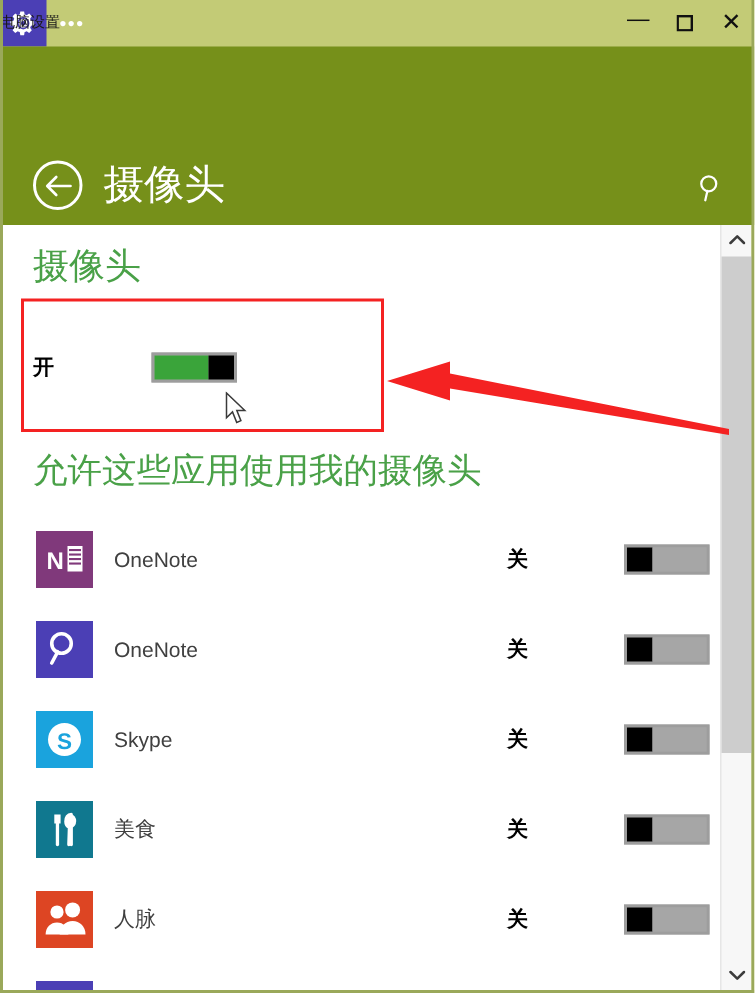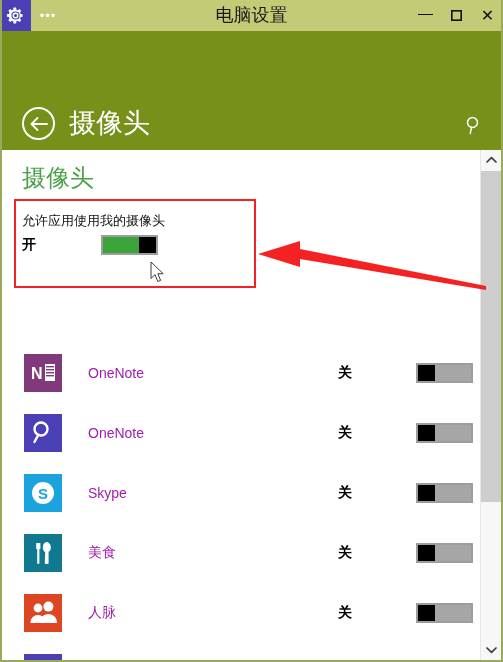--- a/index.html
+++ b/index.html
@@ -54,22 +54,21 @@
     letter-spacing: 1px;
     line-height: 6px;
   }
 
   .win-title {
     position: absolute;
     left: 0; right: 0;
     top: 0;
     height: 24px;
     line-height: 31px;
-    text-align: center;
-    font-size: 18px;
+    font-size: 10px;
     color: #1a1a1a;
     pointer-events: none;
   }
 
   .win-controls {
     position: absolute;
     right: 0; top: 0;
     height: 31px;
     display: flex;
     align-items: center;
@@ -233,23 +232,23 @@
     margin-left: 22px;
     flex: 0 0 auto;
     display: flex;
     align-items: center;
     justify-content: center;
     position: relative;
   }
   .app-tile svg { display: block; }
 
   .app-name {
-    margin-left: 26px;
+    margin-left: 14px;
     font-size: 14px;
-    color: #a21caf;
+    color: #404040;
     white-space: nowrap;
   }
 
   .app-state {
     position: absolute;
     left: 336px;
     font-size: 14px;
     font-weight: bold;
     color: #000000;
   }
@@ -362,28 +361,28 @@
       </svg>
     </div>
   </div>
 
   <div class="content">
 
     <div class="section-title cam">摄像头</div>
 
     <div class="highlight-box"></div>
 
-    <div class="perm-label">允许应用使用我的摄像头</div>
     <div class="perm-state">开</div>
 
     <div class="toggle on main">
       <div class="fill"></div>
       <div class="thumb"></div>
     </div>
 
+    <div class="section-title apps">允许这些应用使用我的摄像头</div>
 
     <div class="app-list">
 
       <div class="app-row">
         <div class="app-tile" style="background:#80397b;">
           <svg width="38" height="38" viewBox="0 0 38 38">
             <text x="7" y="25" font-family="Liberation Sans, sans-serif" font-size="16" font-weight="bold" fill="#ffffff">N</text>
             <rect x="21" y="10" width="10" height="17" fill="#ffffff"></rect>
             <rect x="22" y="12" width="8" height="1.4" fill="#80397b"></rect>
             <rect x="22" y="15" width="8" height="1.4" fill="#80397b"></rect>

